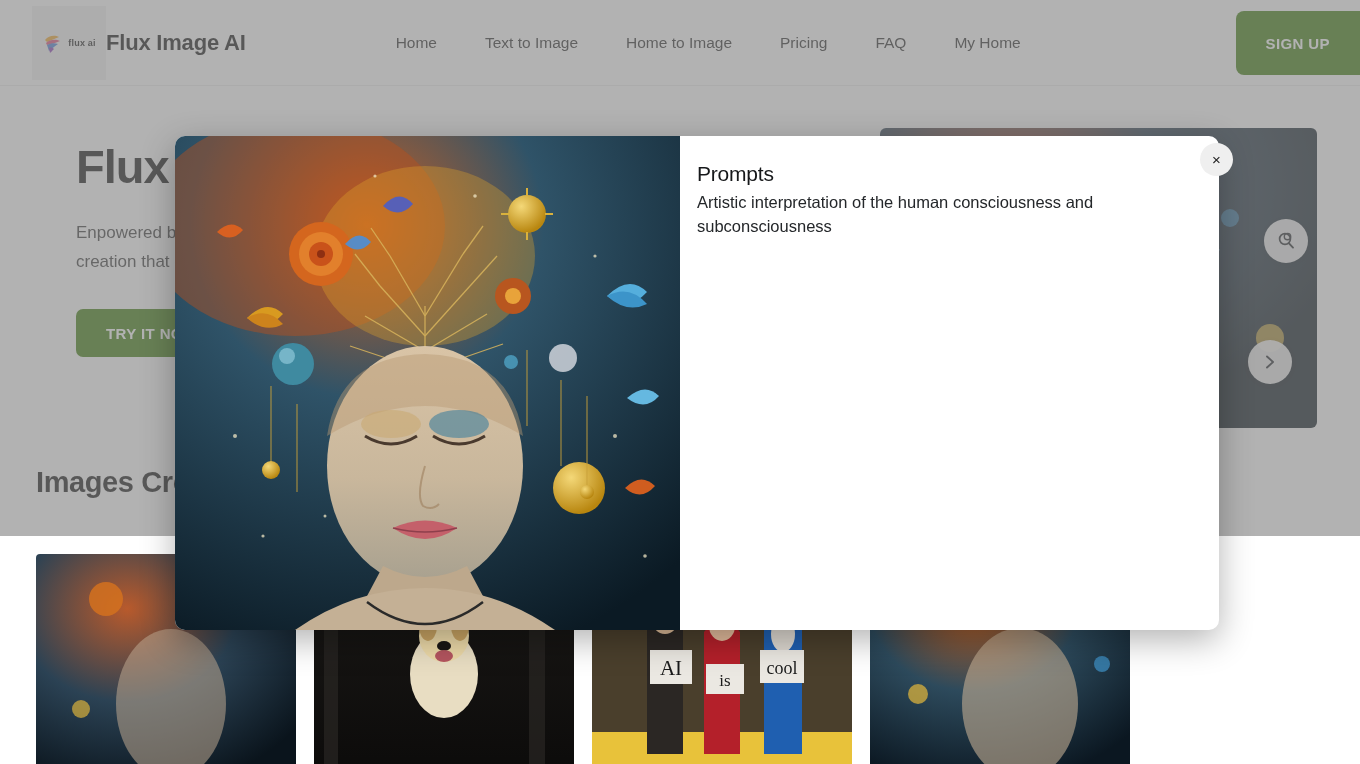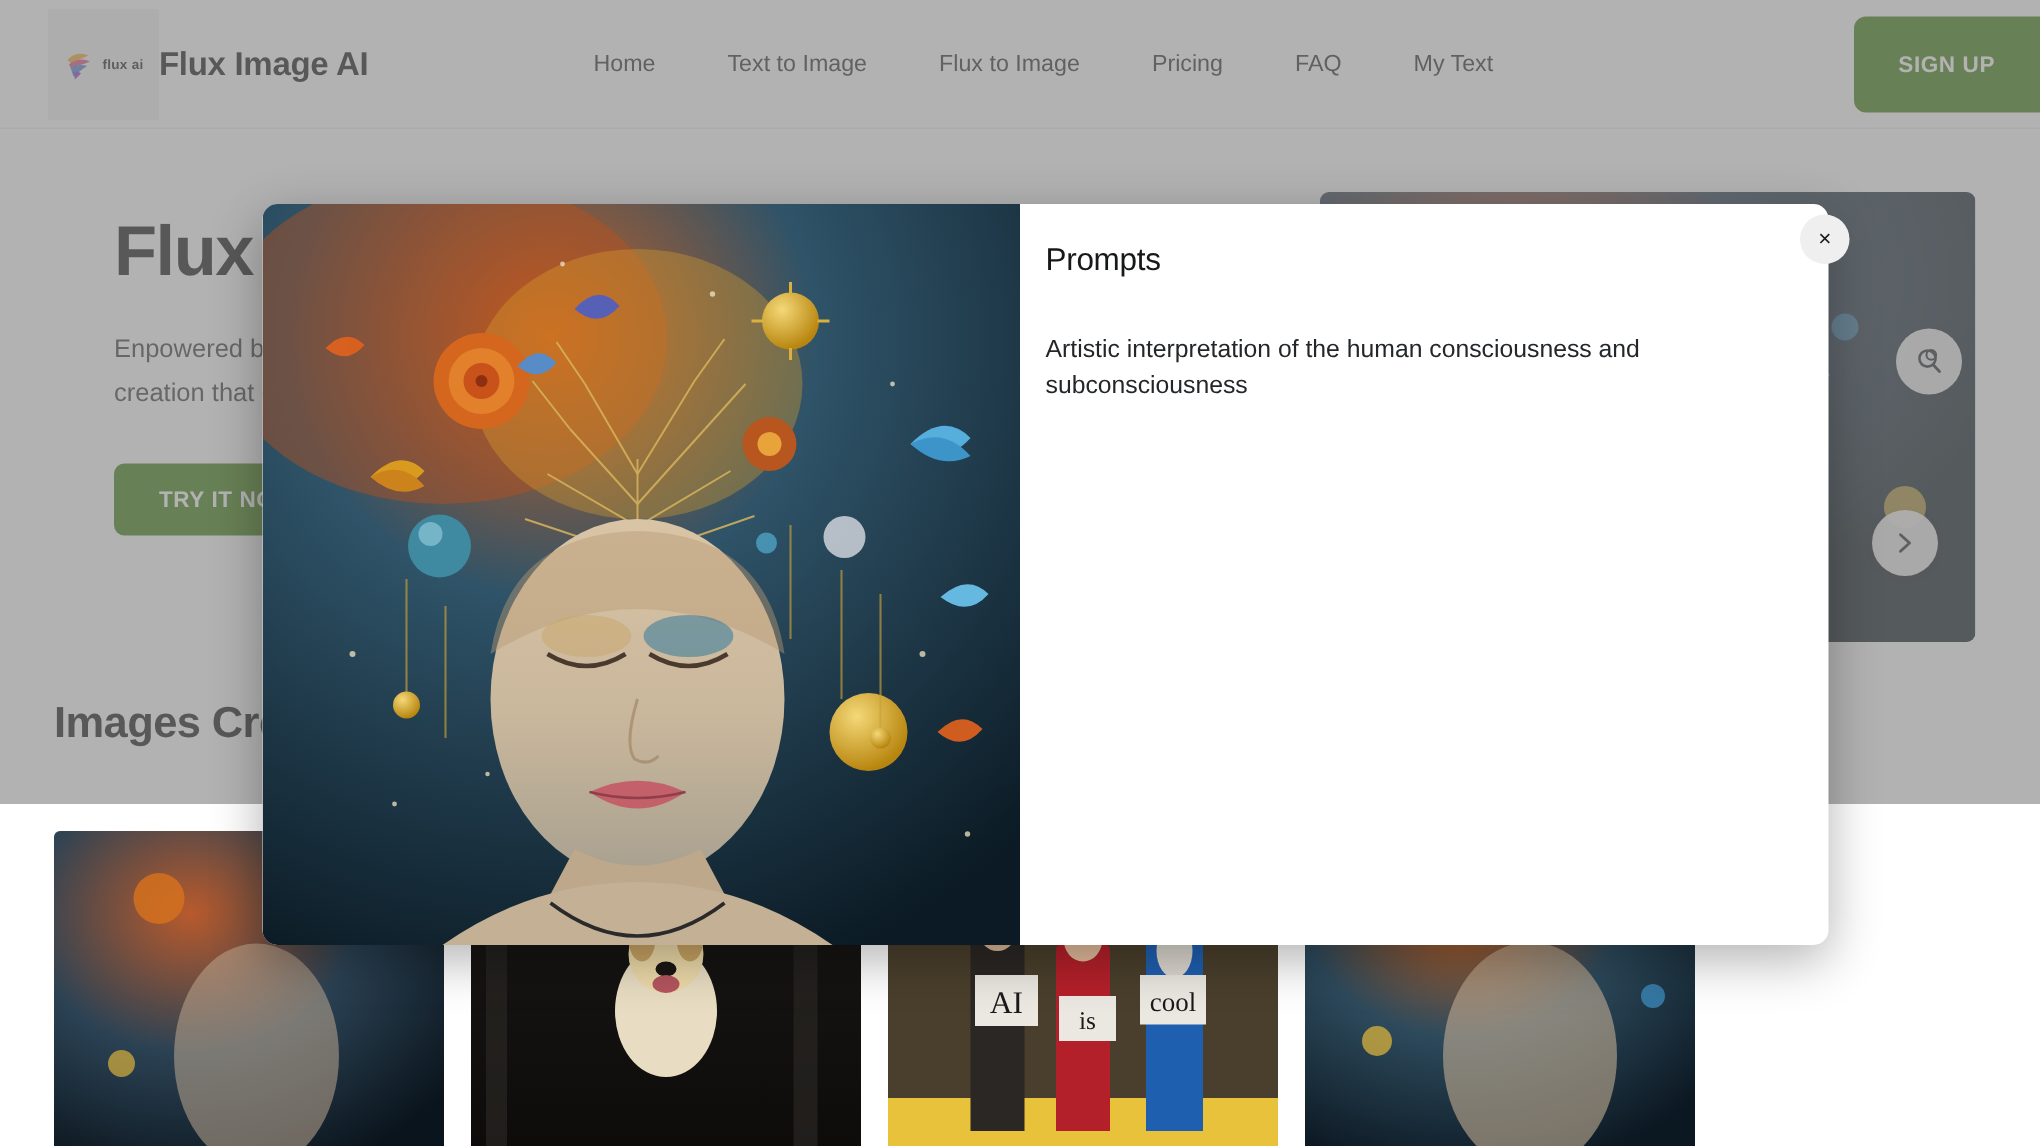--- a/index.html
+++ b/index.html
@@ -247,21 +247,21 @@
     padding: 26px 30px 0 17px;
     position: relative;
   }
   .modal-title {
     font-size: 21px;
     font-weight: 400;
     color: #16181a;
     letter-spacing: -.2px;
   }
   .modal-prompt {
-    margin-top: 35px;
+    margin-top: 4px;
     font-size: 16.5px;
     line-height: 1.48;
     color: #24272a;
     width: 440px;
   }
   .modal-cta {
     margin-top: 26px;
     display: inline-flex;
     align-items: center;
     justify-content: center;
@@ -314,24 +314,24 @@
             </svg>
             <span class="logo-text">flux ai</span>
           </div>
         </div>
         <span class="brand-name">Flux Image AI</span>
       </div>
 
       <nav class="main-nav">
         <a class="nav-item">Home</a>
         <a class="nav-item">Text to Image</a>
-        <a class="nav-item">Flux to Image</a>
+        <a class="nav-item">Home to Image</a>
         <a class="nav-item">Pricing</a>
         <a class="nav-item">FAQ</a>
-        <a class="nav-item">My Text</a>
+        <a class="nav-item">My Home</a>
       </nav>
 
       <button class="signup-btn">SIGN UP</button>
     </header>
 
     <section class="hero">
       <div class="hero-copy">
         <h1 class="hero-title">Flux Image AI</h1>
         <p class="hero-sub">Enpowered by the Flux AI model, offering high resolution, detailed image creation that generates it in seconds.</p>
         <button class="hero-cta">TRY IT NOW</button>

